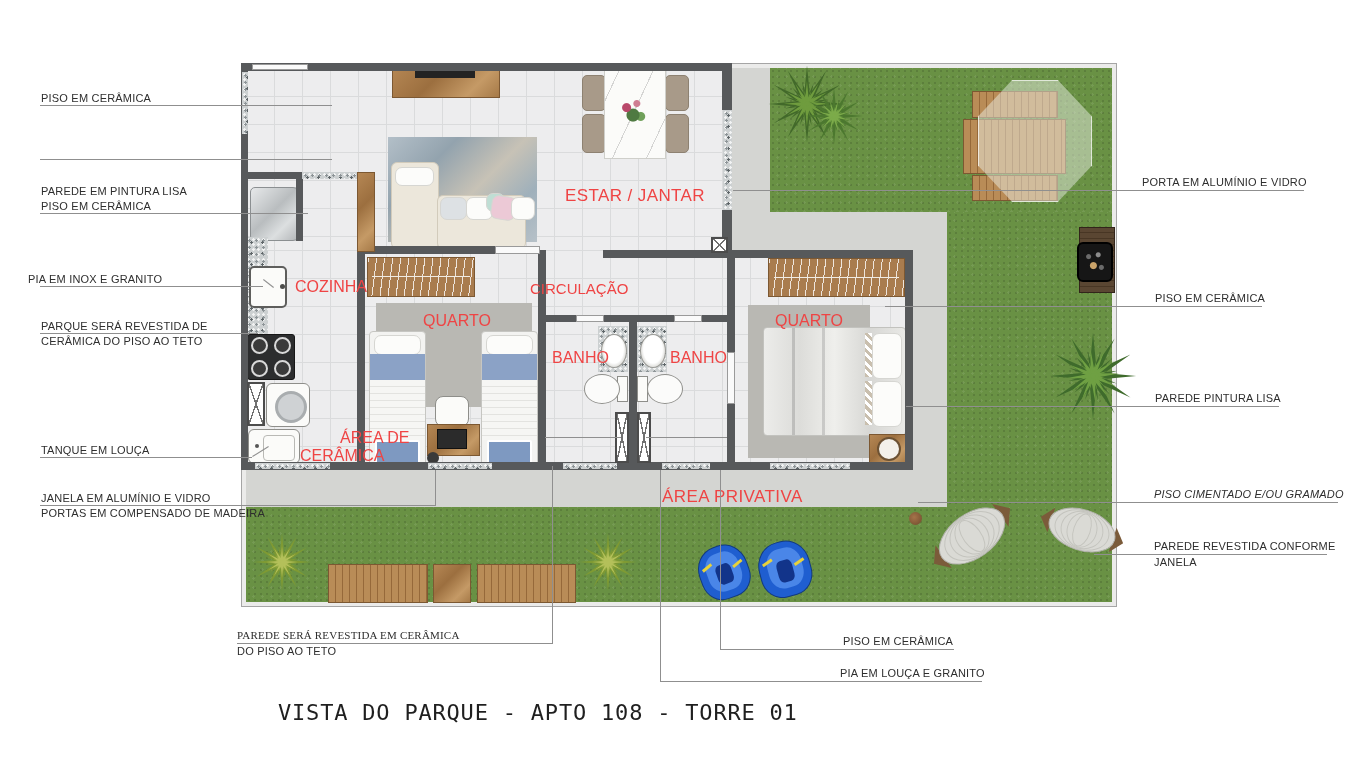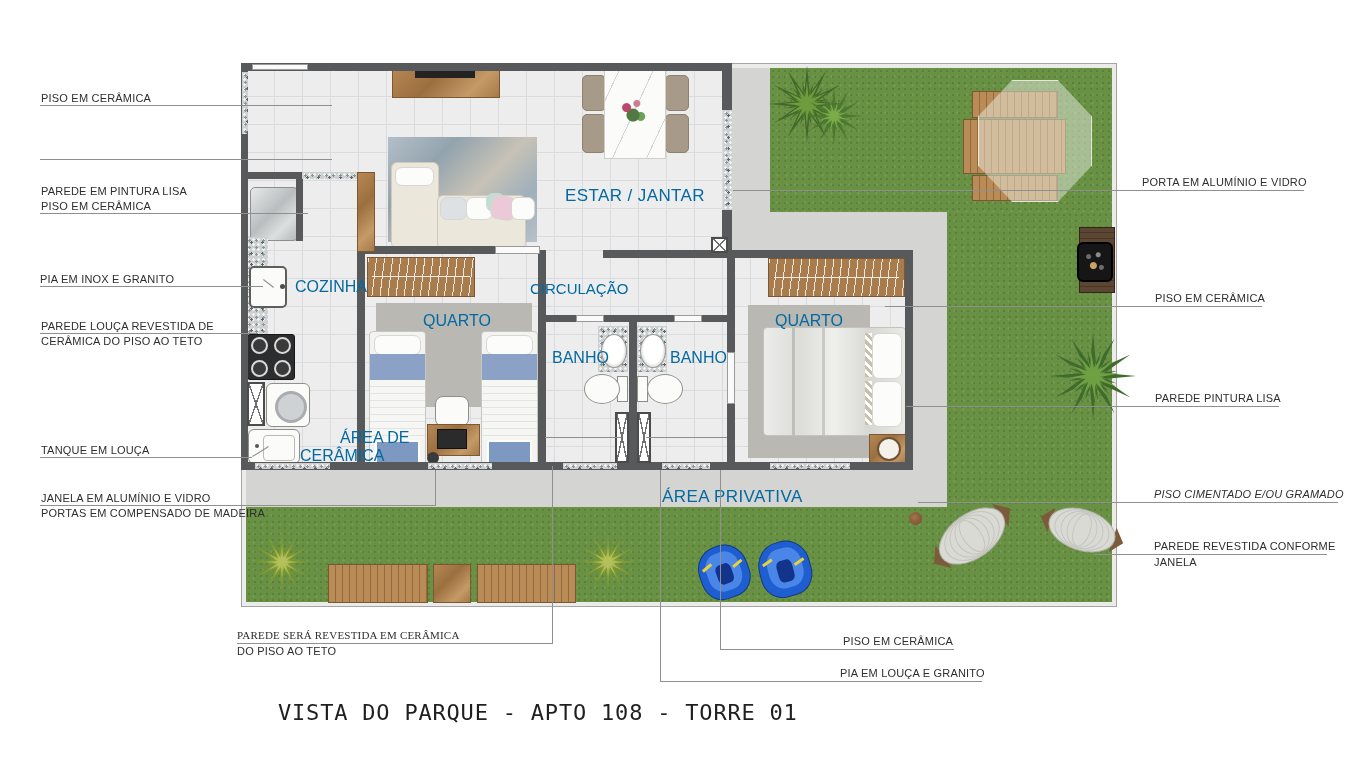--- a/index.html
+++ b/index.html
@@ -45,21 +45,21 @@
   .ceramic{background:#fbfbf9;border:1px solid #8e8e8a;box-sizing:border-box;z-index:2;}
   .sofa{background:#ece7db;border:1px solid #d2cbbb;border-radius:6px;z-index:2;}
   .chair{background:#a89a89;border:1px solid #8d8171;border-radius:5px;z-index:2;}
   .marble{background-color:#fbfbf9;
           background-image:repeating-linear-gradient(115deg,transparent 0 12px,rgba(140,140,140,.35) 12px 13px,transparent 13px 31px);
           border:1px solid #cfcfca;z-index:2;}
   
   .line{background:#8f8f8f;height:1px;z-index:6;}
   .vline{background:#8f8f8f;width:1px;z-index:6;}
   .lbl{font-size:11px;line-height:13px;color:#2e2e2e;letter-spacing:.2px;white-space:nowrap;z-index:7;}
-  .room-lbl{color:#0369a1;white-space:nowrap;z-index:5;}
+  .room-lbl{color:#ef4444;white-space:nowrap;z-index:5;}
   .title{font-family:"DejaVu Sans Mono","Liberation Mono",monospace;font-size:22px;letter-spacing:.8px;
          color:#1f1f1f;white-space:nowrap;z-index:7;}
   .frame{background:#ebebea;border:1px solid #a5a5a5;z-index:0;}
   .umbrella{background:rgba(236,240,231,.48);border:1px solid rgba(255,255,255,.65);
             clip-path:polygon(30% 0,70% 0,100% 30%,100% 70%,70% 100%,30% 100%,0 70%,0 30%);z-index:2;}
   .float{background:#1f5ed0;border-radius:45% 45% 40% 40%;border:1px solid #123a80;z-index:2;}
   .float .in{position:absolute;left:15%;top:12%;right:15%;bottom:14%;background:#4a86e8;border-radius:40%;}
   .float .seat{position:absolute;left:34%;top:34%;width:32%;height:40%;background:#12348a;border-radius:30%;}
   .float .y1,.float .y2{position:absolute;width:22%;height:3px;background:#e8d23a;}
 </style>
@@ -280,24 +280,24 @@
   <div class="abs room-lbl" style="left:300px;top:429px;font-size:16px;padding-left:40px;">ÁREA DE</div>
   <div class="abs room-lbl" style="left:300px;top:447px;font-size:16px;">CERÂMICA</div>
   <div class="abs room-lbl" style="left:662px;top:487px;font-size:17px;letter-spacing:.4px;">ÁREA PRIVATIVA</div>
 
   <div class="abs lbl" style="left:41px;top:92px;">PISO EM CERÂMICA</div>
   <div class="abs line" style="left:40px;top:105px;width:292px;"></div>
   <div class="abs lbl" style="left:41px;top:146px;margin-top:39px;">PAREDE EM PINTURA LISA</div>
   <div class="abs line" style="left:40px;top:159px;width:292px;"></div>
   <div class="abs lbl" style="left:41px;top:200px;">PISO EM CERÂMICA</div>
   <div class="abs line" style="left:40px;top:213px;width:268px;"></div>
-  <div class="abs lbl" style="left:40px;top:273px;">PIA EM INOX E GRANITO</div>
+  <div class="abs lbl" style="left:28px;top:273px;">PIA EM INOX E GRANITO</div>
   <div class="abs line" style="left:40px;top:286px;width:223px;"></div>
   <div class="abs line" style="left:262px;top:283px;width:13px;transform:rotate(38deg);"></div>
-  <div class="abs lbl" style="left:41px;top:320px;">PAREDE LOUÇA REVESTIDA DE</div>
+  <div class="abs lbl" style="left:41px;top:320px;">PARQUE SERÁ REVESTIDA DE</div>
   <div class="abs line" style="left:40px;top:333px;width:218px;"></div>
   <div class="abs lbl" style="left:41px;top:335px;">CERÂMICA DO PISO AO TETO</div>
   <div class="abs lbl" style="left:41px;top:444px;">TANQUE EM LOUÇA</div>
   <div class="abs line" style="left:40px;top:457px;width:212px;"></div>
   <div class="abs line" style="left:251px;top:451px;width:19px;transform:rotate(-32deg);"></div>
   <div class="abs lbl" style="left:41px;top:492px;">JANELA EM ALUMÍNIO E VIDRO</div>
   <div class="abs line" style="left:40px;top:505px;width:396px;"></div>
   <div class="abs lbl" style="left:41px;top:507px;">PORTAS EM COMPENSADO DE MADEIRA</div>
   <div class="abs vline" style="left:435px;top:470px;height:36px;"></div>
 

